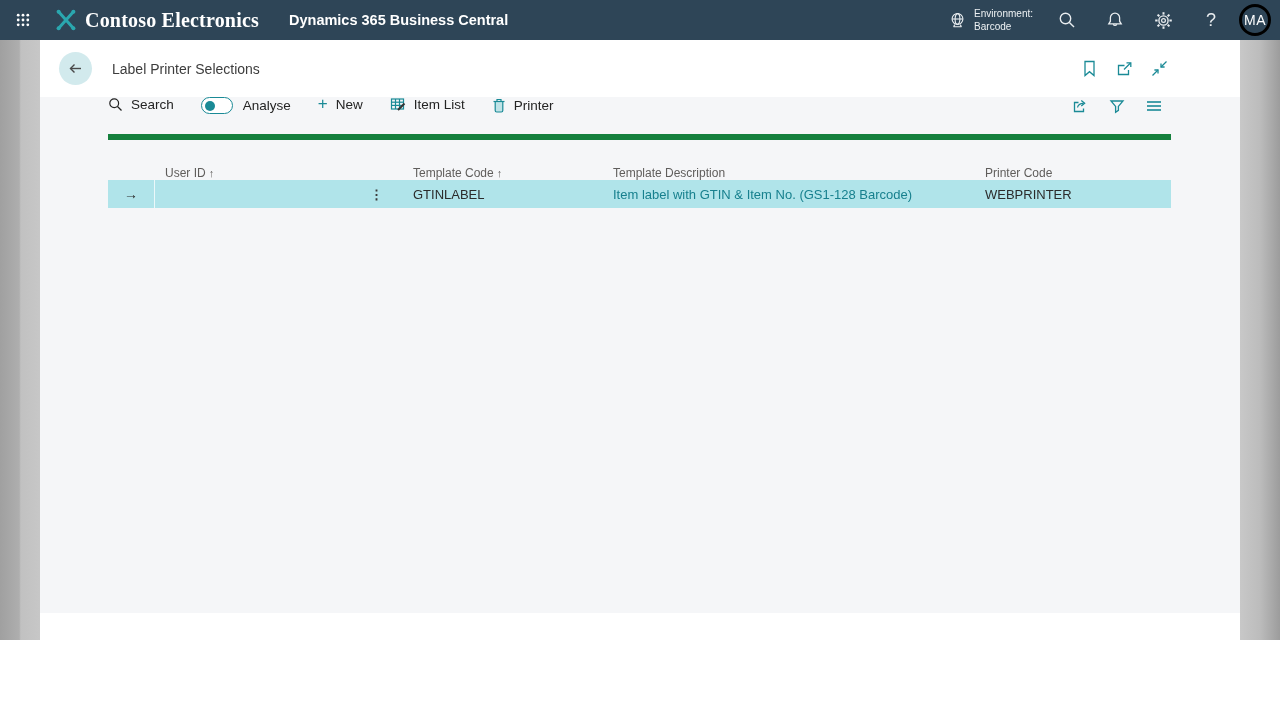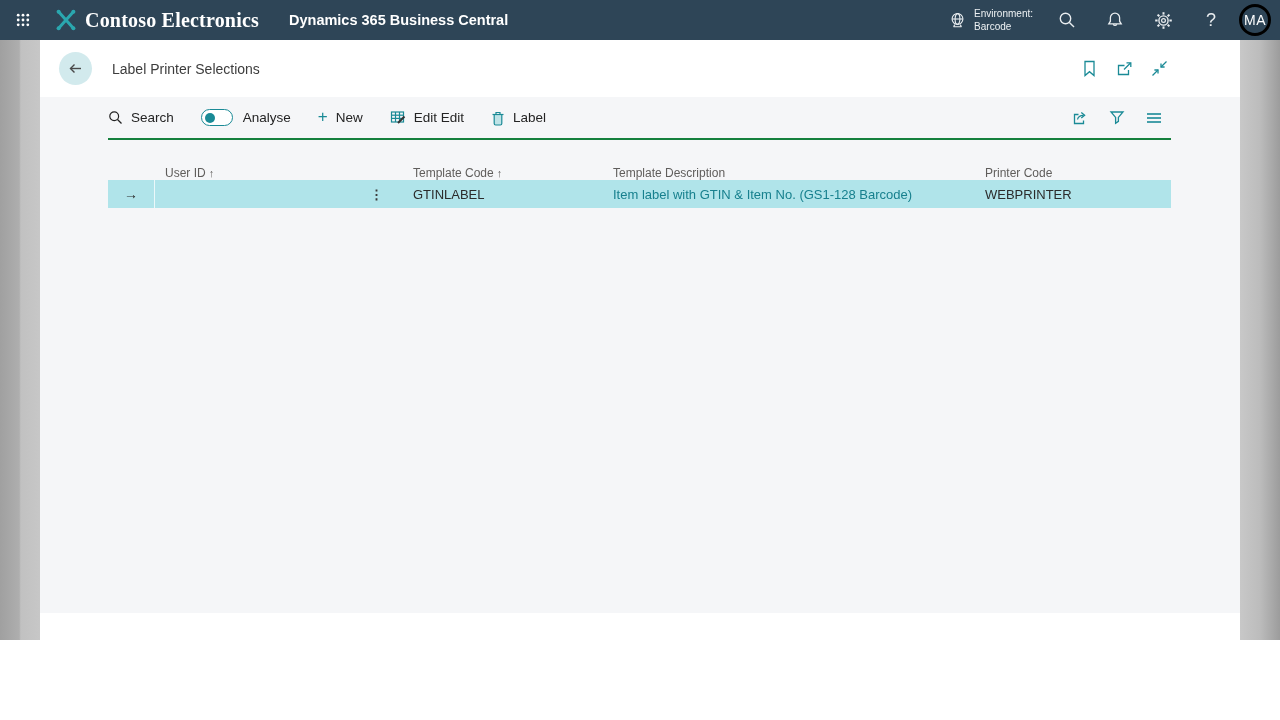--- a/index.html
+++ b/index.html
@@ -61,22 +61,22 @@
   .header-icons { margin-left:auto; margin-right:72px; display:flex; align-items:center; gap:17px; }
   .h-icon { width:18px; height:18px; display:flex; align-items:center; justify-content:center; cursor:pointer; }
 
   .card-body { flex:1; background:#f5f6f8; position:relative; }
   .card-footer { height:27px; background:#fff; flex:none; }
 
   .workspace { position:absolute; left:68px; right:69px; top:0; }
 
   
   .toolbar {
-    height:43px; display:flex; align-items:center;
-    border-bottom:2px solid #15803d;
+    height:43px; display:flex; align-items:flex-start;
+    border-bottom:6px solid #15803d;
   }
   .tb-item { display:flex; align-items:center; gap:8px; font-size:13.5px; color:#242424; margin-right:27px; cursor:pointer; white-space:nowrap; }
   .tb-plus { font-size:17px; color:#1a8a96; line-height:1; margin-top:-2px; }
   .toggle {
     width:32px; height:17px; border:1px solid #1a8a96; border-radius:9px;
     background:#fff; position:relative; cursor:pointer; flex:none;
   }
   .toggle-knob {
     position:absolute; left:3px; top:2.5px; width:10px; height:10px;
     border-radius:50%; background:#1a8a96;
@@ -294,32 +294,32 @@
                 <g stroke="#1a8a96" stroke-width="1.2">
                   <rect x="1.5" y="2" width="12" height="10"></rect>
                   <line x1="1.5" y1="5.2" x2="13.5" y2="5.2"></line>
                   <line x1="1.5" y1="8.4" x2="13.5" y2="8.4"></line>
                   <line x1="5.5" y1="2" x2="5.5" y2="12"></line>
                   <line x1="9.5" y1="2" x2="9.5" y2="12"></line>
                 </g>
                 <line x1="8" y1="13" x2="14.5" y2="6.5" stroke="#333" stroke-width="2"></line>
               </svg>
             </span>
-            <span>Edit Edit</span>
+            <span>Item List</span>
           </div>
 
           <div class="tb-item">
             <span>
               <svg width="14" height="16" viewBox="0 0 14 16" fill="none" stroke="#1a8a96" stroke-width="1.2">
                 <path d="M3.2 4.5 h7.6 v9 a1.5 1.5 0 0 1 -1.5 1.5 h-4.6 a1.5 1.5 0 0 1 -1.5 -1.5 z" fill="#bfe3e7"></path>
                 <line x1="1.5" y1="4.5" x2="12.5" y2="4.5"></line>
                 <path d="M5 4.2 v-1.7 h4 v1.7"></path>
               </svg>
             </span>
-            <span>Label</span>
+            <span>Printer</span>
           </div>
 
           <div class="toolbar-right">
             <div class="h-icon">
               <span>
                 <svg width="17" height="16" viewBox="0 0 17 16" fill="none" stroke="#1a8a96" stroke-width="1.3">
                   <path d="M6.5 4.5 H2.5 V13.5 H11.5 V10.5"></path>
                   <path d="M5.5 9.5 C6 6.8 8.3 5.3 11.5 5.3"></path>
                   <polyline points="9.3,2.6 12.6,5.3 9.3,8"></polyline>
                 </svg>

